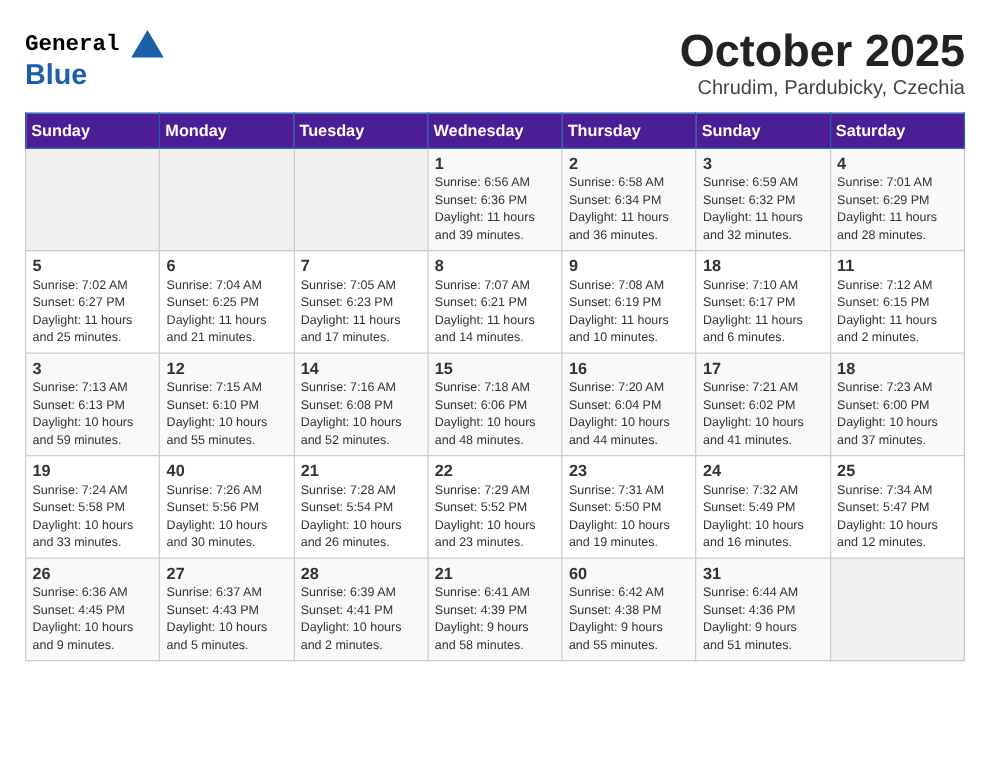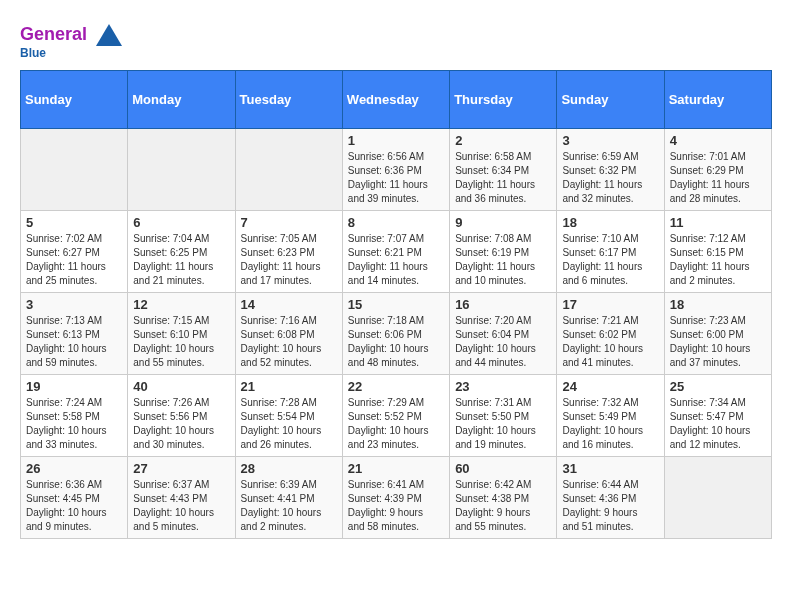--- a/index.html
+++ b/index.html
@@ -20,21 +20,22 @@
       display: flex;
       align-items: center;
     }
     .logo-text {
       font-size: 18px;
       font-weight: bold;
       color: #333;
       line-height: 1.2;
     }
     .logo-text span {
-      color: #a21caf;
+      color: #000000;
+      font-family: Liberation Mono, monospace;
     }
     .logo-icon {
       width: 30px;
       height: 30px;
       margin-left: 4px;
     }
     .title-block {
       text-align: right;
     }
     .month-title {
@@ -45,23 +46,23 @@
     .subtitle {
       font-size: 16px;
       color: #444;
     }
     table {
       width: 100%;
       border-collapse: collapse;
       font-size: 11px;
     }
     thead tr th {
-      background-color: #3b82f6;
+      background-color: #4c1d95;
       color: #fff;
-      padding: 21px 4px;
+      padding: 6px 4px;
       text-align: left;
       font-size: 13px;
       font-weight: bold;
       border: 1px solid #1a5fa8;
     }
     tbody tr td {
       border: 1px solid #ccc;
       vertical-align: top;
       padding: 4px 5px;
       min-height: 80px;
@@ -95,22 +96,26 @@
   <div class="logo">
     <div>
       <div style="display:flex;align-items:center;">
         <div class="logo-text">
           <span>General</span>
           <svg class="logo-icon" viewBox="0 0 30 30" style="display:inline-block;vertical-align:middle;margin-left:2px;">
             <polygon points="15,4 28,26 2,26" fill="#1a5fa8"></polygon>
           </svg>
         </div>
       </div>
-      <div style="color:#1a5fa8;font-weight:bold;font-size:12px;margin-top:-4px;">Blue</div>
+      <div style="color:#1a5fa8;font-weight:bold;font-size:23px;margin-top:-4px;">Blue</div>
     </div>
+  </div>
+  <div class="title-block">
+    <div class="month-title">October 2025</div>
+    <div class="subtitle">Chrudim, Pardubicky, Czechia</div>
   </div>
 </div>
 
 <table>
   <thead>
     <tr>
     <th>Sunday</th>
         <th>Monday</th>
         <th>Tuesday</th>
         <th>Wednesday</th>

